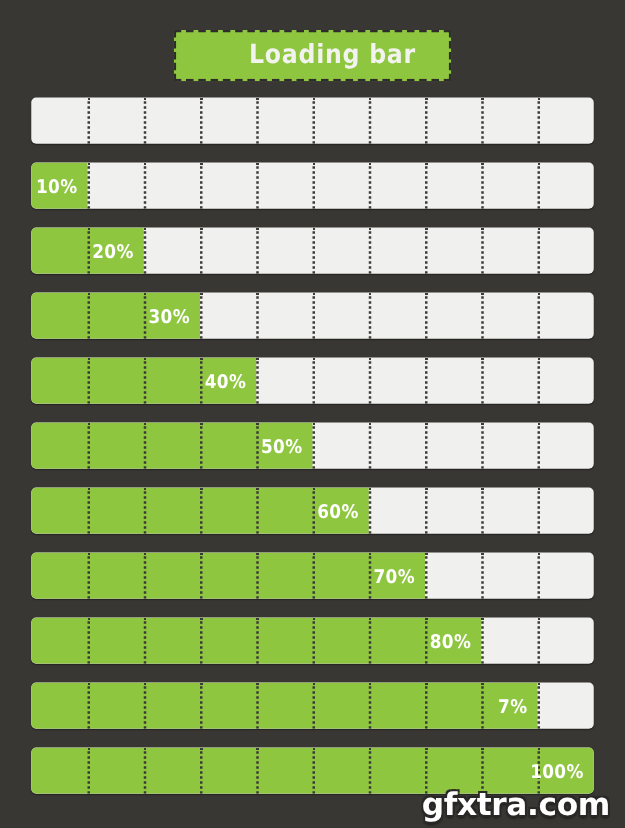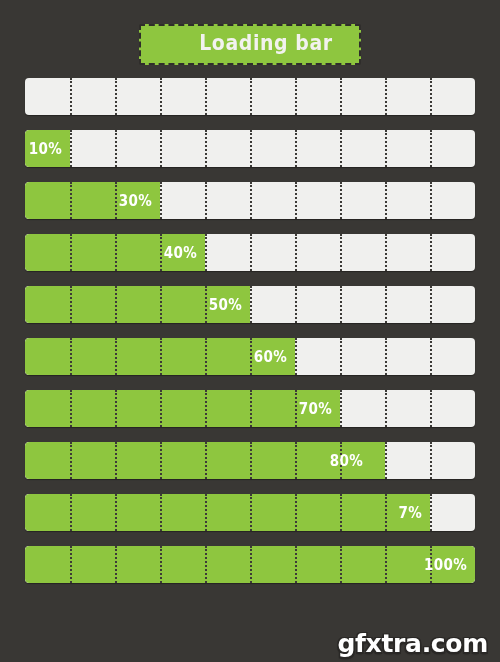--- a/index.html
+++ b/index.html
@@ -167,20 +167,37 @@
             <div class="tick" style="left: 60%;"></div>
             <div class="tick" style="left: 70%;"></div>
             <div class="tick" style="left: 80%;"></div>
             <div class="tick" style="left: 90%;"></div>
           </div>
         </div>
         <div class="bar-label" style="right: auto; left: 0px; width: 10%; justify-content: flex-end; padding-right: 8px; box-sizing: border-box;">10%</div>
       </div>
       <div class="bar-row">
         <div class="bar-track">
+          <div class="bar-fill" style="width: 20%;"></div>
+          <div class="ticks">
+            <div class="tick" style="left: 10%;"></div>
+            <div class="tick" style="left: 20%;"></div>
+            <div class="tick" style="left: 30%;"></div>
+            <div class="tick" style="left: 40%;"></div>
+            <div class="tick" style="left: 50%;"></div>
+            <div class="tick" style="left: 60%;"></div>
+            <div class="tick" style="left: 70%;"></div>
+            <div class="tick" style="left: 80%;"></div>
+            <div class="tick" style="left: 90%;"></div>
+          </div>
+        </div>
+        <div class="bar-label" style="right: auto; left: 0px; width: 20%; justify-content: flex-end; padding-right: 8px; box-sizing: border-box;">20%</div>
+      </div>
+      <div class="bar-row">
+        <div class="bar-track">
           <div class="bar-fill" style="width: 30%;"></div>
           <div class="ticks">
             <div class="tick" style="left: 10%;"></div>
             <div class="tick" style="left: 20%;"></div>
             <div class="tick" style="left: 30%;"></div>
             <div class="tick" style="left: 40%;"></div>
             <div class="tick" style="left: 50%;"></div>
             <div class="tick" style="left: 60%;"></div>
             <div class="tick" style="left: 70%;"></div>
             <div class="tick" style="left: 80%;"></div>
@@ -265,21 +282,21 @@
             <div class="tick" style="left: 20%;"></div>
             <div class="tick" style="left: 30%;"></div>
             <div class="tick" style="left: 40%;"></div>
             <div class="tick" style="left: 50%;"></div>
             <div class="tick" style="left: 60%;"></div>
             <div class="tick" style="left: 70%;"></div>
             <div class="tick" style="left: 80%;"></div>
             <div class="tick" style="left: 90%;"></div>
           </div>
         </div>
-        <div class="bar-label" style="right: auto; left: 0px; width: 80%; justify-content: flex-end; padding-right: 22px; box-sizing: border-box;">80%</div>
+        <div class="bar-label" style="right: auto; left: 0px; width: 80%; justify-content: flex-end; padding-right: 8px; box-sizing: border-box;">80%</div>
       </div>
       <div class="bar-row">
         <div class="bar-track">
           <div class="bar-fill" style="width: 90%;"></div>
           <div class="ticks">
             <div class="tick" style="left: 10%;"></div>
             <div class="tick" style="left: 20%;"></div>
             <div class="tick" style="left: 30%;"></div>
             <div class="tick" style="left: 40%;"></div>
             <div class="tick" style="left: 50%;"></div>

